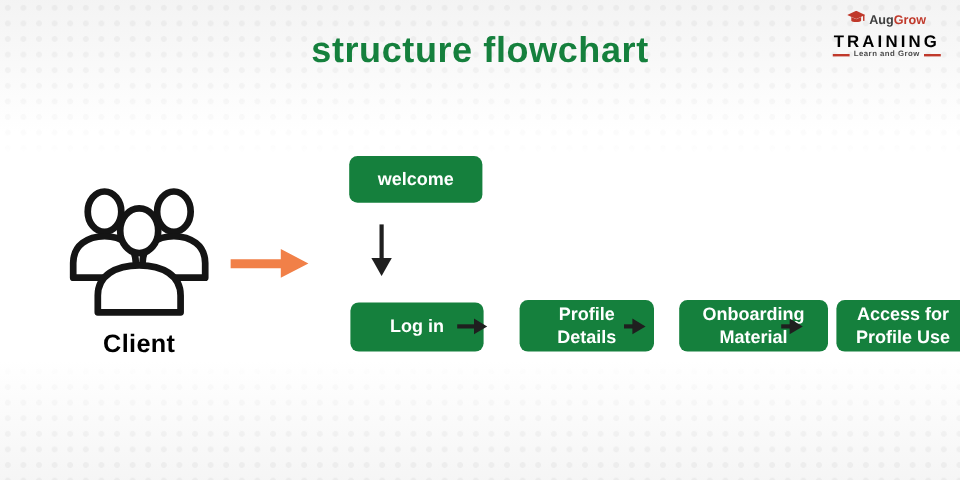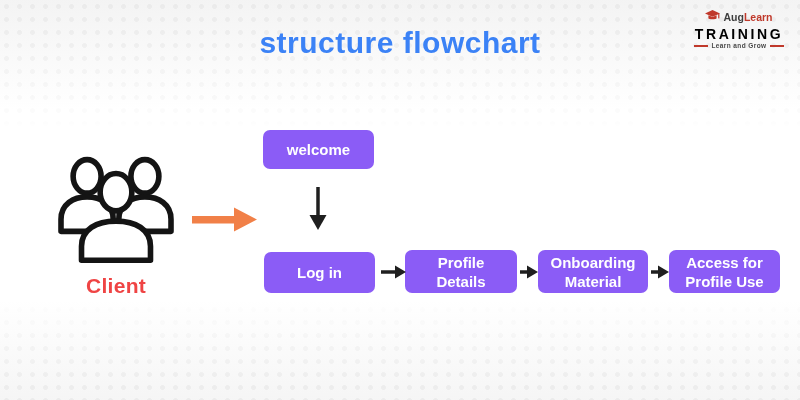--- a/index.html
+++ b/index.html
@@ -15,44 +15,44 @@
         mask-image:linear-gradient(to bottom,rgba(0,0,0,.9),rgba(0,0,0,0));}
   .dots-bottom{bottom:0;height:100px;background-position:0 3px;
         -webkit-mask-image:linear-gradient(to top,rgba(0,0,0,.9),rgba(0,0,0,0));
         mask-image:linear-gradient(to top,rgba(0,0,0,.9),rgba(0,0,0,0));}
   .bg-tint{position:absolute;inset:0;pointer-events:none;
         background:linear-gradient(180deg,rgba(234,234,234,.55) 0,rgba(255,255,255,0) 110px,
                    rgba(255,255,255,0) 300px,rgba(236,236,236,.5) 400px);}
 
   
   .title{position:absolute;top:26px;left:0;width:800px;text-align:center;
-         font-size:30px;font-weight:700;letter-spacing:.5px;color:#3b82f6;}
+         font-size:30px;font-weight:700;letter-spacing:.5px;color:#15803d;}
 
   
   .logo{position:absolute;top:9px;right:12px;width:98px;text-align:center;line-height:1;}
   .logo-row1{display:flex;align-items:center;justify-content:center;gap:3px;}
   .logo-brand{font-size:10.5px;font-weight:700;color:#3f3f3f;}
   .logo-brand .red{color:#c0392b;}
   .logo-word{font-size:14px;font-weight:600;letter-spacing:2.6px;color:#000000;margin-top:2px;}
   .logo-tagline{display:flex;align-items:center;justify-content:center;gap:3px;margin-top:2px;}
   .logo-tagline span{font-size:6.5px;font-weight:700;color:#4a4a4a;letter-spacing:.4px;}
   .logo-dash{width:14px;height:2px;background:#c0392b;}
 
   
   .client{position:absolute;left:52px;top:154px;width:128px;text-align:center;}
-  .client-label{margin-top:6px;font-size:21px;font-weight:700;color:#ef4444;letter-spacing:.3px;}
+  .client-label{margin-top:6px;font-size:21px;font-weight:700;color:#000000;letter-spacing:.3px;}
 
   
-  .node{position:absolute;background:#8b5cf6;color:#fff;border-radius:7px;
+  .node{position:absolute;background:#15803d;color:#fff;border-radius:7px;
         display:flex;align-items:center;justify-content:center;text-align:center;
-        font-size:15px;font-weight:700;line-height:19px;padding:2px 6px;box-sizing:border-box;}
+        font-size:15px;font-weight:700;line-height:19px;padding:2px 6px;box-sizing:border-box;margin-left:28px;}
   .n-welcome{left:263px;top:130px;width:111px;height:39px;}
   .n-login{left:264px;top:252px;width:111px;height:41px;}
   .n-profile{left:405px;top:250px;width:112px;height:43px;}
-  .n-onboarding{left:538px;top:250px;width:110px;height:43px;}
+  .n-onboarding{left:538px;top:250px;width:124px;height:43px;}
   .n-access{left:669px;top:250px;width:111px;height:43px;}
 
   .overlay{position:absolute;left:0;top:0;pointer-events:none;}
 </style>
 </head>
 <body>
 
 <div class="canvas">
 
   <div class="dots dots-top"></div>
@@ -63,21 +63,21 @@
 
   <div class="logo">
     <div class="logo-row1">
       <span>
         <svg width="15" height="12" viewBox="0 0 15 12">
           <polygon points="7.5,0 15,3.4 7.5,6.8 0,3.4" fill="#c0392b"></polygon>
           <path d="M3.4,5.2 v3 c0,1.4 8.2,1.4 8.2,0 v-3 l-4.1,1.8 z" fill="#c0392b"></path>
           <rect x="13.2" y="3.4" width="1.2" height="5" fill="#c0392b"></rect>
         </svg>
       </span>
-      <span class="logo-brand"><span>Aug</span><span class="red">Learn</span></span>
+      <span class="logo-brand"><span>Aug</span><span class="red">Grow</span></span>
     </div>
     <div class="logo-word">TRAINING</div>
     <div class="logo-tagline">
       <i class="logo-dash"></i>
       <span>Learn and Grow</span>
       <i class="logo-dash"></i>
     </div>
   </div>
 
   <div class="client">

